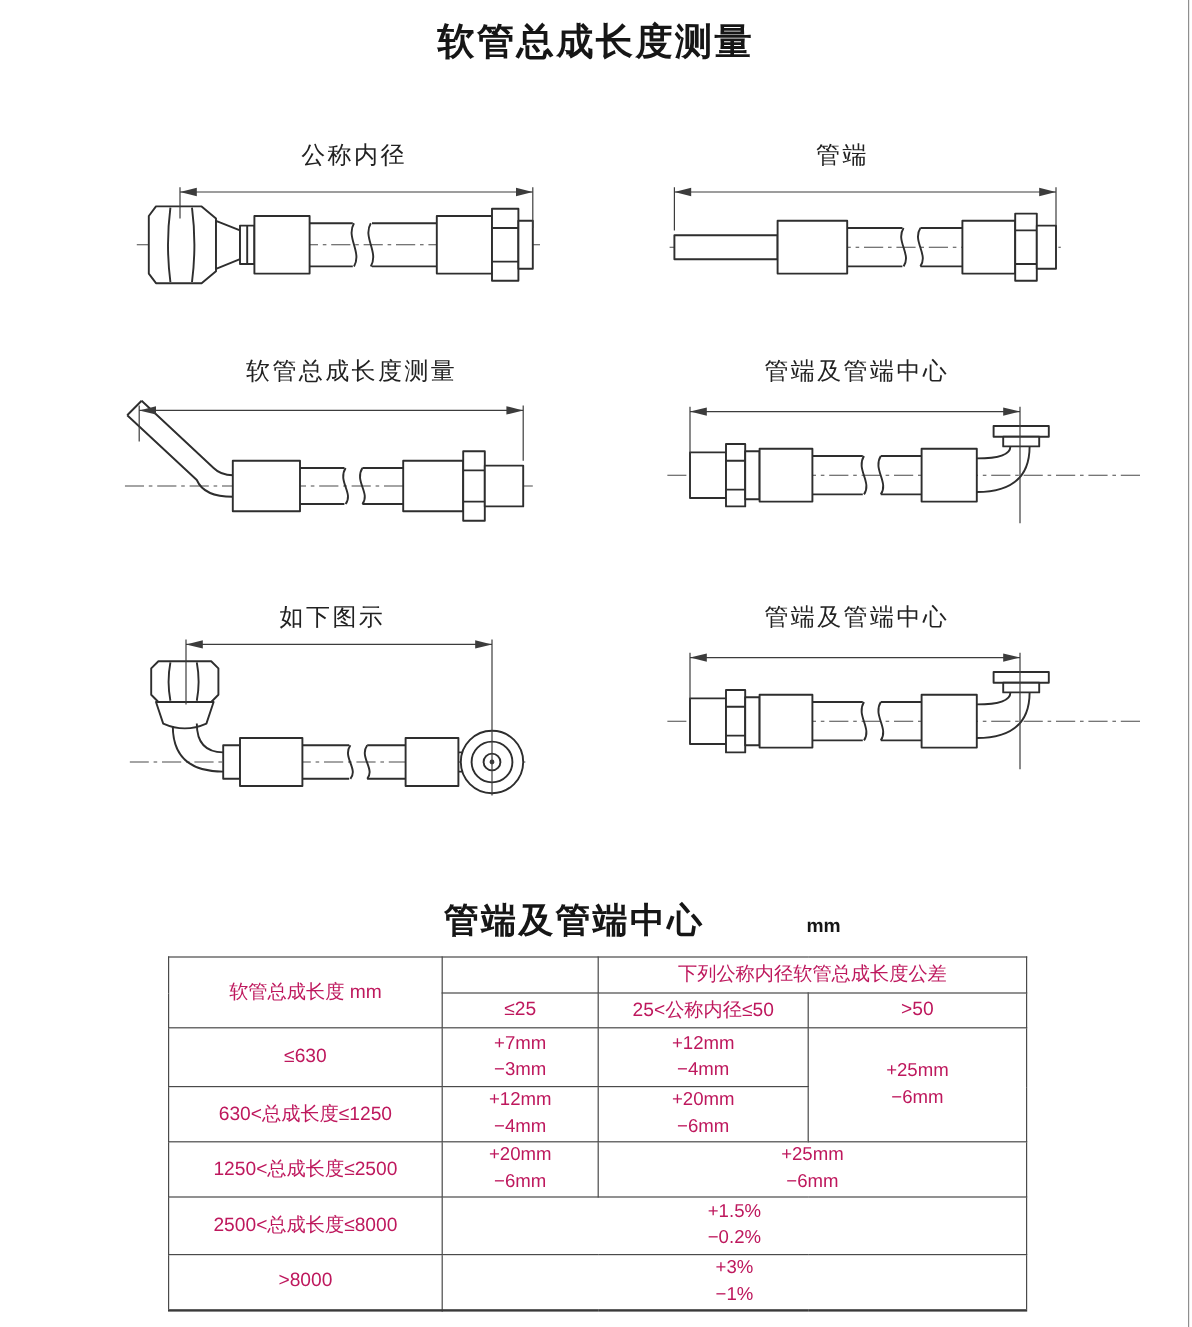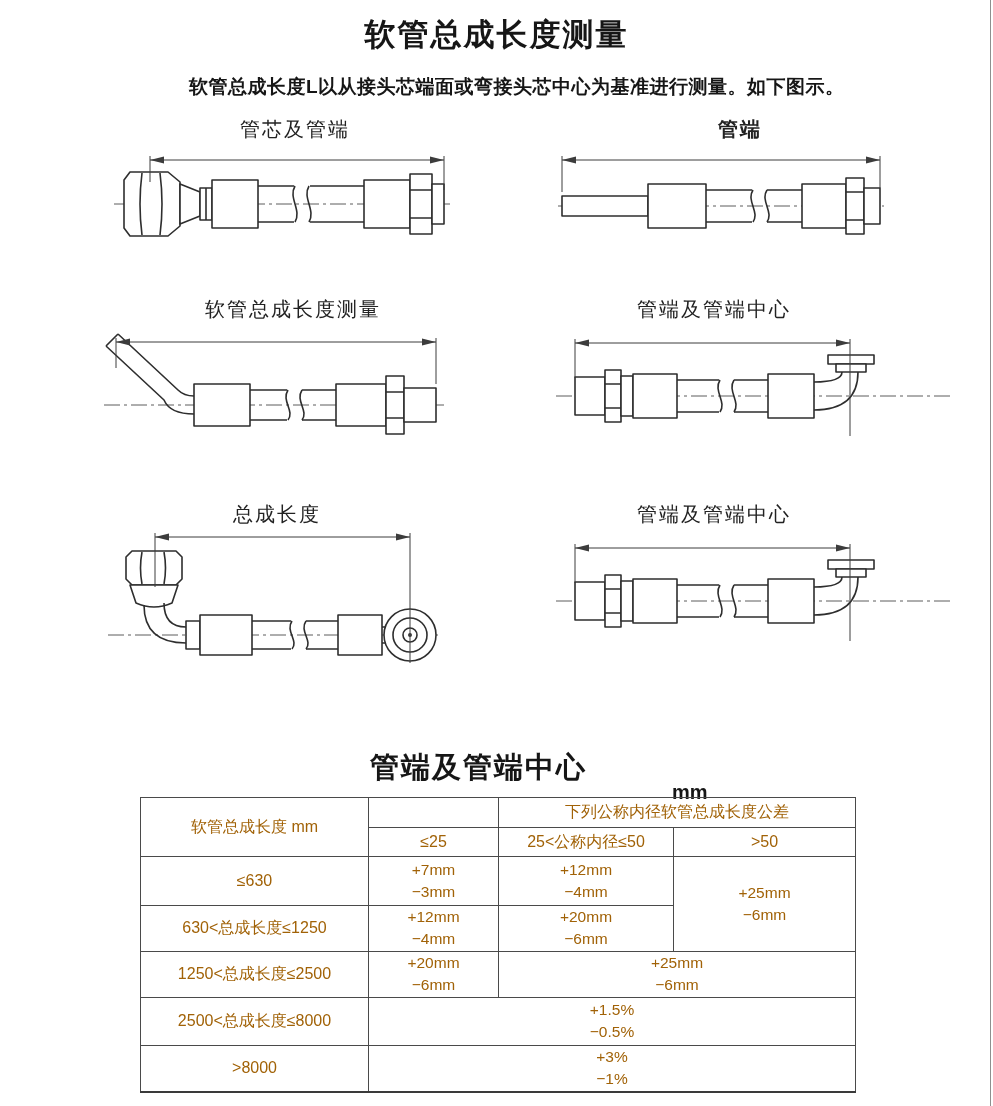--- a/index.html
+++ b/index.html
@@ -11,43 +11,42 @@
   .diag-label{position:absolute;transform:translateX(-50%);white-space:nowrap;
         font-family:"Liberation Serif","DejaVu Serif",serif;font-size:20px;color:#222;letter-spacing:2px;}
   .dsvg{position:absolute;}
   
   .ol{stroke:#2e2e2e;stroke-width:1.6;fill:none;stroke-linejoin:round;}
   .fw{stroke:#2e2e2e;stroke-width:1.6;fill:#ffffff;stroke-linejoin:round;}
   .dl{stroke:#3c3c3c;stroke-width:1;fill:none;}
   .ar{fill:#3c3c3c;stroke:none;}
   .cl{stroke:#4a4a4a;stroke-width:0.9;stroke-dasharray:16 4 3 4;fill:none;}
   .sec-title{position:absolute;top:748px;left:370px;font-size:29px;font-weight:bold;letter-spacing:2px;}
-  .sec-unit{position:absolute;top:764px;left:672px;font-size:20px;font-weight:bold;margin-top:17px;}
+  .sec-unit{position:absolute;top:764px;left:672px;font-size:16px;font-weight:bold;}
   table.tol{position:absolute;top:797px;left:140px;width:715px;border-collapse:collapse;
-        table-layout:fixed;font-size:16px;color:#a16207;}
+        table-layout:fixed;font-size:16px;color:#be185d;}
   table.tol td{border:1px solid #4a4a4a;text-align:center;vertical-align:middle;padding:0;}
   table.tol{border:1.5px solid #3f3f3f;border-bottom:2.5px solid #3a3a3a;}
   .tolv{white-space:pre-line;line-height:1.45;font-size:15.5px;}
   .hr1{height:30px;}.hr2{height:29px;}
   .r1{height:49px;padding-left:29px;}.r2{height:45px;}.r3{height:45px;}.r4{height:48px;}.r5{height:44px;margin-left:20px;}
   .edge{position:absolute;top:0;right:2px;width:1.5px;height:100%;background:#8f8f8f;}
 </style>
 </head>
 <body>
 
 <div class="page">
 
   <div class="page-title">软管总成长度测量</div>
-  <div class="intro">软管总成长度L以从接头芯端面或弯接头芯中心为基准进行测量。如下图示。</div>
-
-  <div class="diag-label" style="left:295px;top:116px;">管芯及管端</div>
-  <div class="diag-label" style="left:740px;top:116px;font-weight:bold;">管端</div>
+
+  <div class="diag-label" style="left:295px;top:116px;">公称内径</div>
+  <div class="diag-label" style="left:702px;top:116px;">管端</div>
   <div class="diag-label" style="left:293px;top:296px;">软管总成长度测量</div>
   <div class="diag-label" style="left:714px;top:296px;">管端及管端中心</div>
-  <div class="diag-label" style="left:277px;top:501px;">总成长度</div>
+  <div class="diag-label" style="left:277px;top:501px;">如下图示</div>
   <div class="diag-label" style="left:714px;top:501px;">管端及管端中心</div>
 
   <svg class="dsvg" style="left:112px;top:146px;" width="340" height="100" viewBox="0 0 340 100">
     <line class="cl" x1="2" y1="58" x2="338" y2="58"></line>
     <path class="fw" d="M18,26 L56,26 L68,36 L68,80 L56,90 L18,90 L12,82 L12,34 Z"></path>
     <path class="ol" d="M30,27 Q26,58 30,89 M48,27 Q52,58 48,89"></path>
     <polygon class="fw" points="68,38 88,46 88,70 68,78"></polygon>
     <rect class="fw" x="88" y="42" width="12" height="32"></rect>
     <line class="ol" x1="94" y1="42" x2="94" y2="74"></line>
     <rect class="fw" x="100" y="34" width="46" height="48"></rect>
@@ -201,21 +200,21 @@
       <tr class="r3">
         <td>1250&lt;总成长度≤2500</td>
         <td class="tolv">+20mm
 −6mm</td>
         <td class="tolv" colspan="2">+25mm
 −6mm</td>
       </tr>
       <tr class="r4">
         <td>2500&lt;总成长度≤8000</td>
         <td class="tolv" colspan="3">+1.5%
-−0.5%</td>
+−0.2%</td>
       </tr>
       <tr class="r5">
         <td>&gt;8000</td>
         <td class="tolv" colspan="3">+3%
 −1%</td>
       </tr>
     </tbody>
   </table>
 
   <div class="edge"></div>

